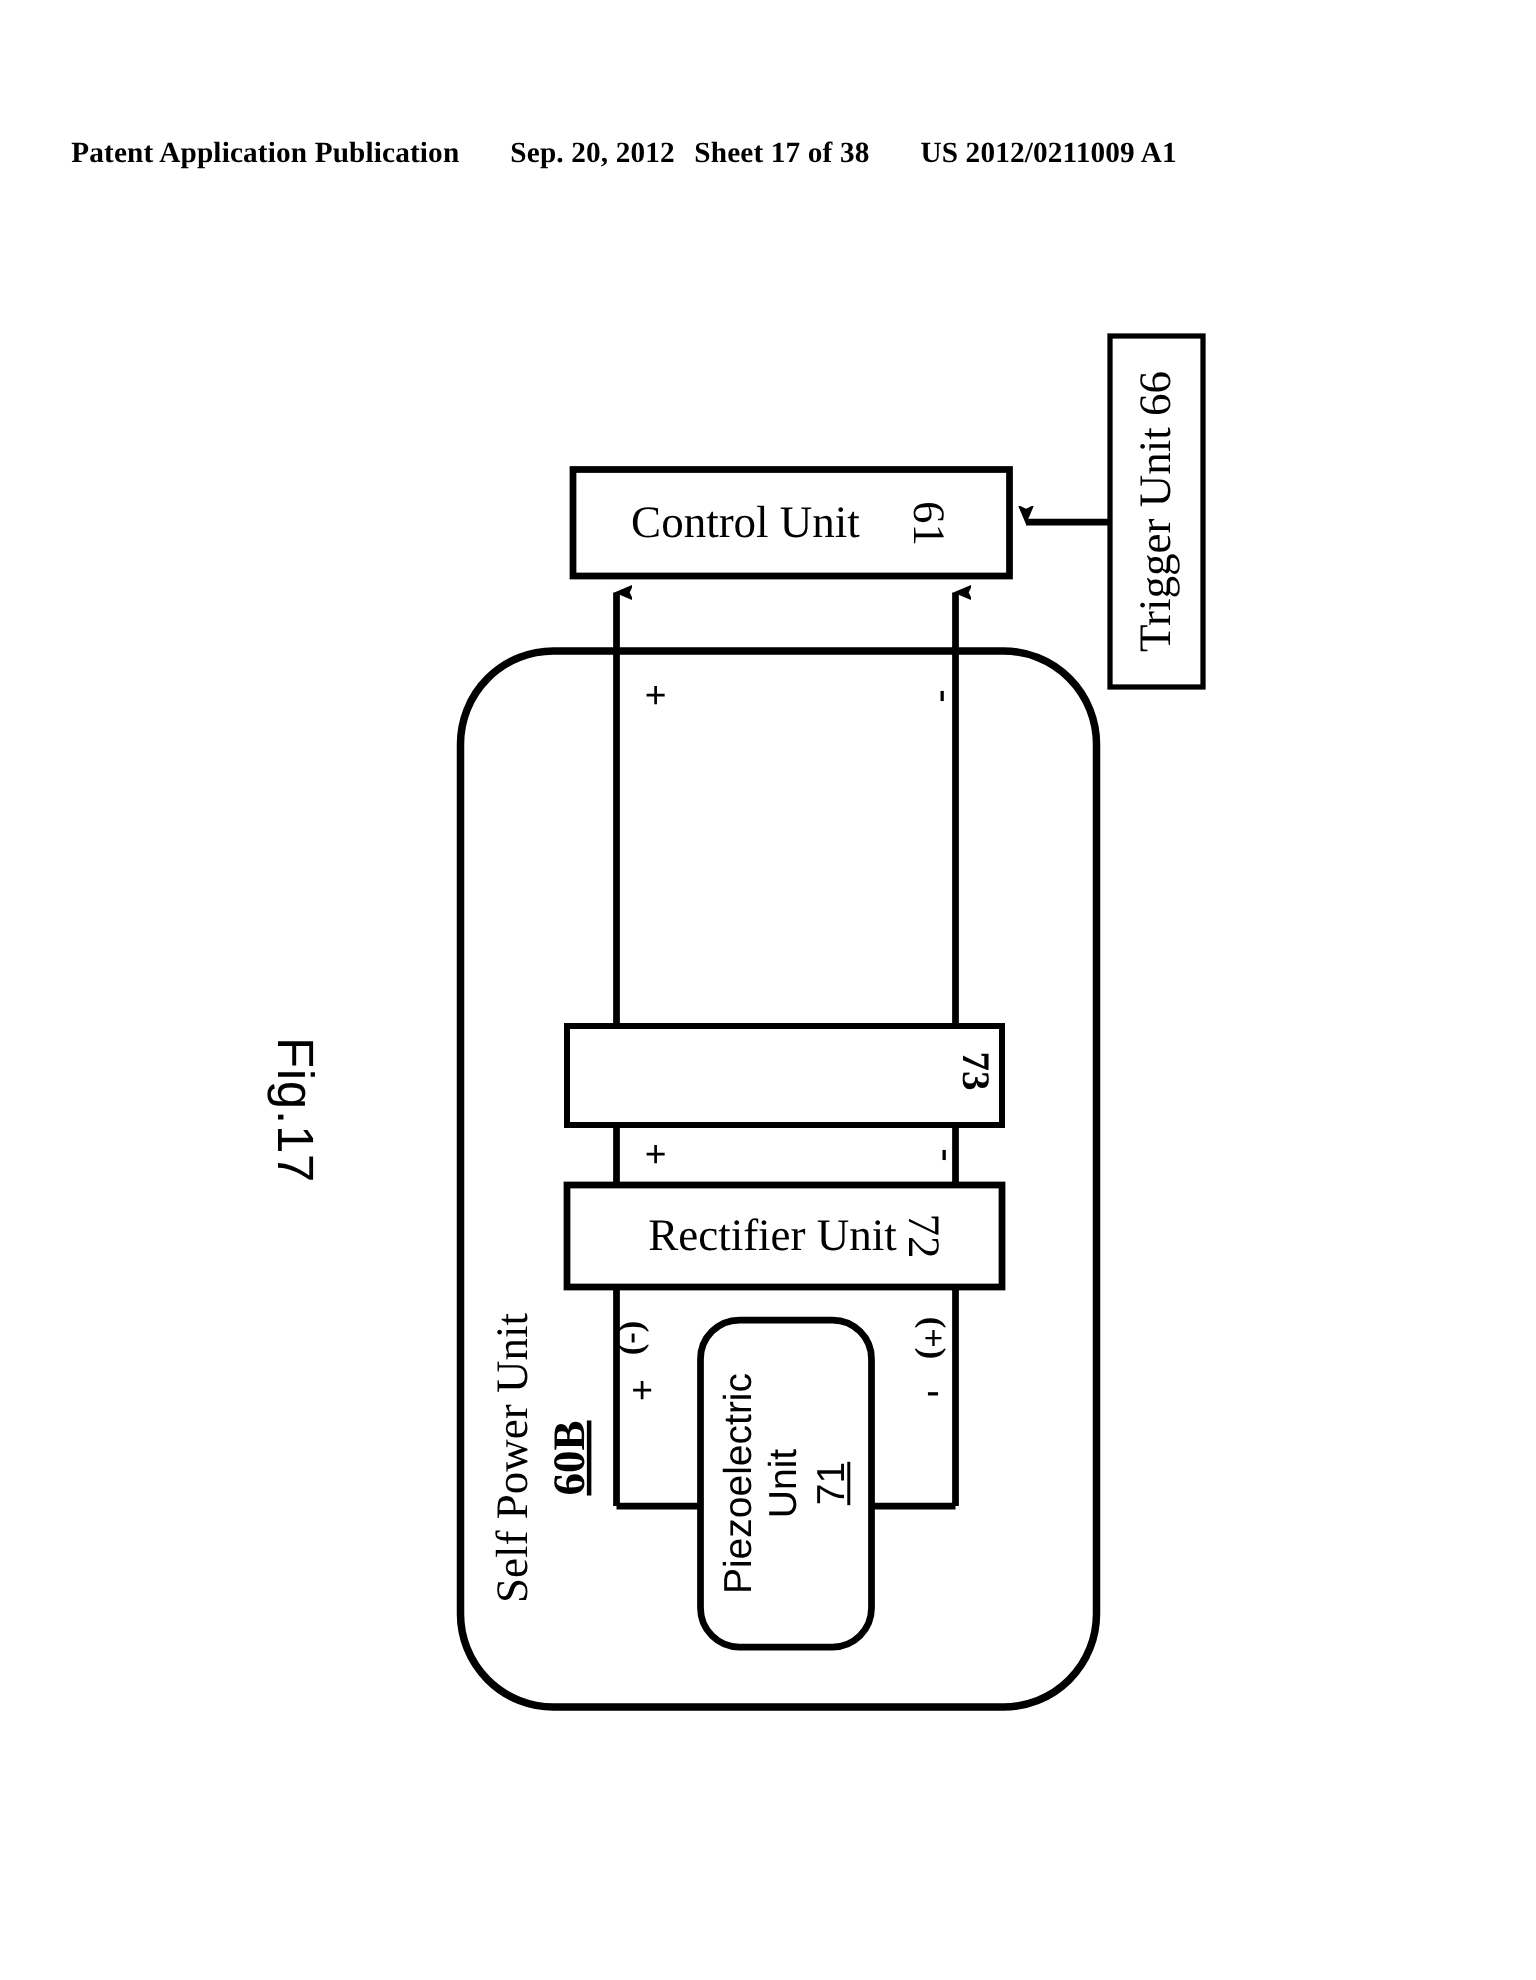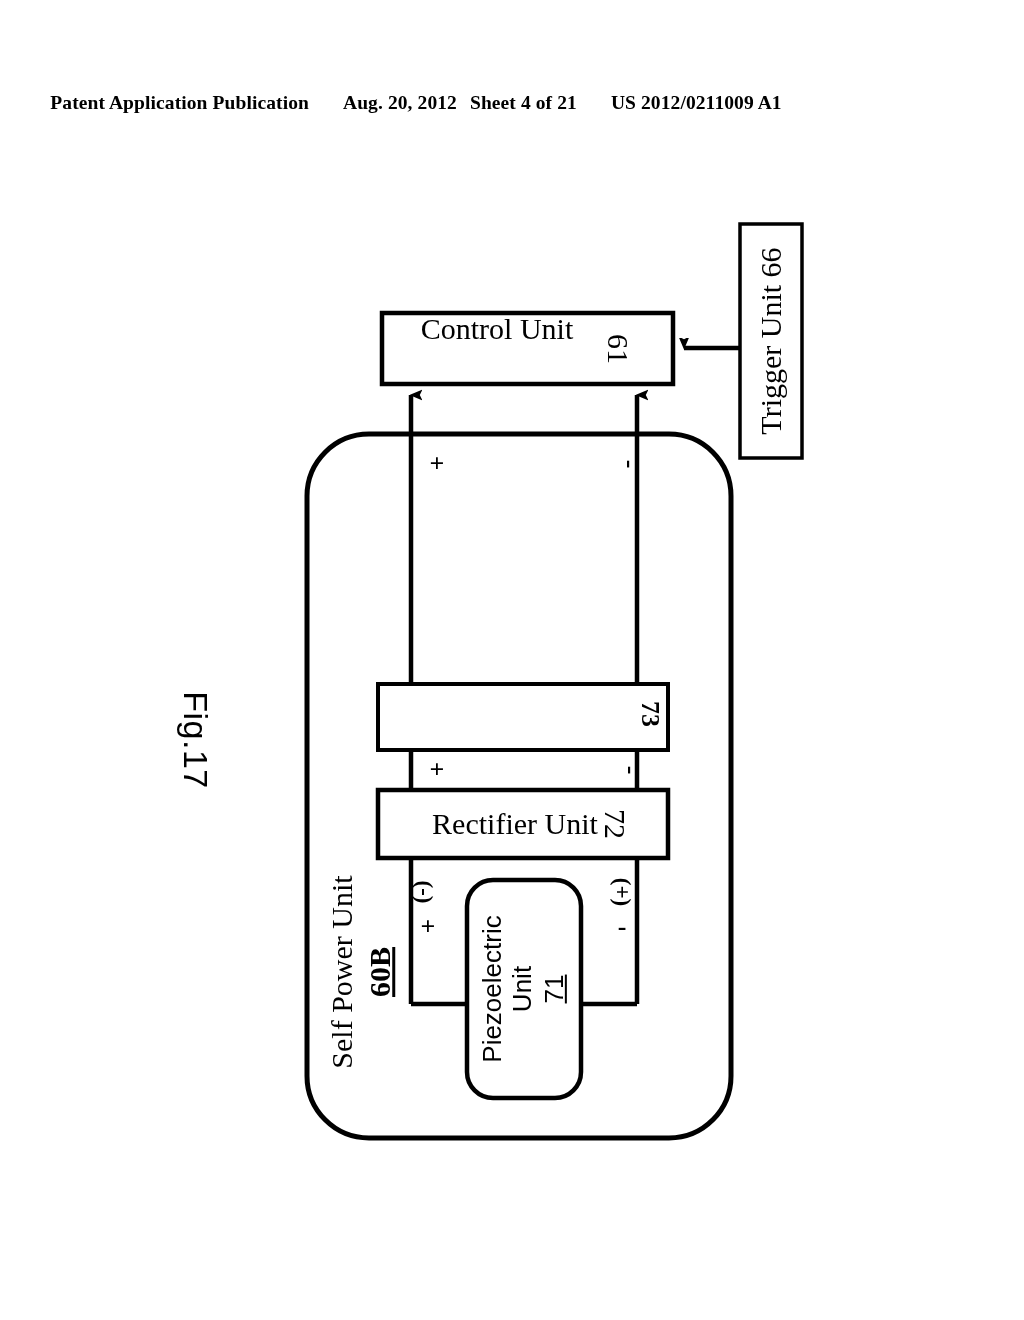--- a/index.html
+++ b/index.html
@@ -97,23 +97,23 @@
     line-height: 1.12;
     white-space: nowrap;
   }
 </style>
 </head>
 <body>
 
 <div id="page-header">
   <span class="h-seg">Patent Application Publication</span>
   <span class="gap-lg"></span>
-  <span class="h-seg">Aug. 20, 2012</span>
+  <span class="h-seg">Sep. 20, 2012</span>
   <span class="gap-sm"></span>
-  <span class="h-seg">Sheet 4 of 21</span>
+  <span class="h-seg">Sheet 17 of 38</span>
   <span class="gap-lg"></span>
   <span class="h-seg">US 2012/0211009 A1</span>
 </div>
 
 <div id="figure">
 
   <svg width="1024" height="1320" viewBox="0 0 1024 1320">
     <defs>
       <marker id="arrUp" markerWidth="12" markerHeight="12" refX="6" refY="1.5" orient="auto" markerUnits="userSpaceOnUse">
         <path d="M6,0 L11.5,13 L6,10.3 L0.5,13 Z" fill="#000"></path>
@@ -145,21 +145,21 @@
     <rect x="467" y="880" width="114" height="218" rx="26" ry="26" fill="#fff" stroke="#000" stroke-width="4.5"></rect>
   </svg>
 
   <div class="rot rot-cw fig-title" style="left:196px; top:740px;">Fig.17</div>
 
   <div class="unit-stack sans" style="left:362px; top:972px; transform:translate(-50%,-50%) rotate(-90deg); font-size:0;">
     <div class="serif" style="font-size:30px; line-height:1.15;">Self Power Unit</div>
     <div class="serif uline bold" style="font-size:30px; line-height:1.3;">60B</div>
   </div>
 
-  <div class="rot flat box-label" style="left:497px; top:329px;">Control Unit</div>
+  <div class="rot flat box-label" style="left:497px; top:349px;">Control Unit</div>
   <div class="rot rot-cw num-label" style="left:618px; top:349px;">61</div>
 
   <div class="rot rot-ccw box-label" style="left:771px; top:341px;">Trigger Unit 66</div>
 
   <div class="rot rot-cw num-label bold" style="left:650px; top:714px; font-size:26px;">73</div>
 
   <div class="rot flat box-label" style="left:515px; top:824px;">Rectifier Unit</div>
   <div class="rot rot-cw num-label" style="left:615px; top:824px;">72</div>
 
   <div class="unit-stack" style="left:524px; top:989px; transform:translate(-50%,-50%) rotate(-90deg);">

